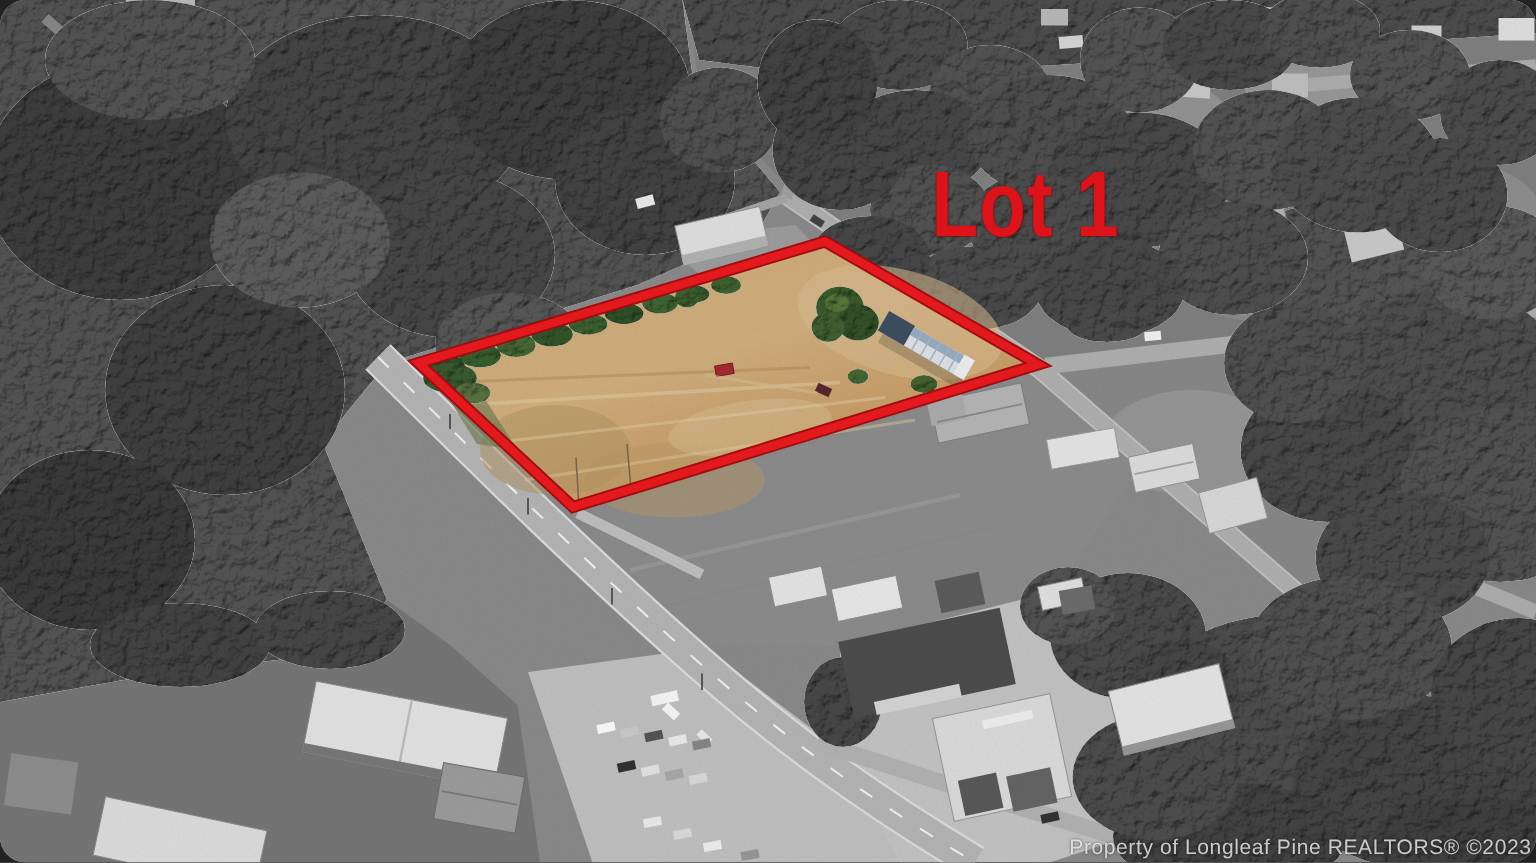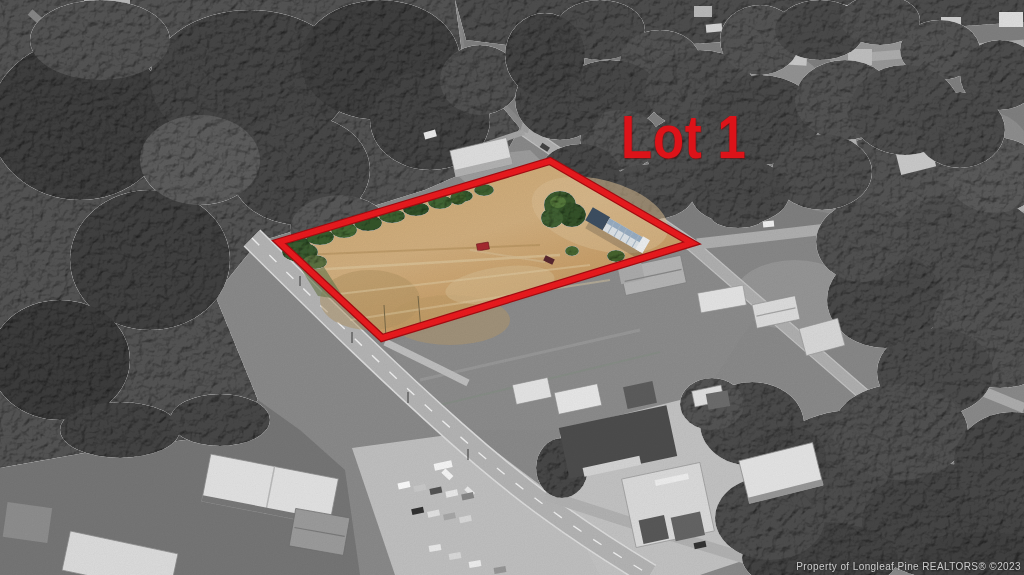--- a/index.html
+++ b/index.html
@@ -1,25 +1,25 @@
 <!DOCTYPE html>
 <html><head>
 <meta charset="utf-8">
 <style>
   html,body{margin:0;padding:0;background:#222;}
   #photo{position:relative;width:1024px;height:575px;overflow:hidden;background:#8c8c8c;
-         font-family:"Liberation Sans",sans-serif;}
+         font-family:"Liberation Sans",sans-serif;border-radius:17px;}
   #photo svg{position:absolute;left:0;top:0;}
   .lot-label{position:absolute;left:621px;top:106px;color:#dd1319;font-weight:700;
              font-size:62px;line-height:1;letter-spacing:1px;transform:scaleX(.82);
              transform-origin:left top;
              text-shadow:1px 1px 1px rgba(110,8,10,.55), -1px 0 1px rgba(110,8,10,.35);
              white-space:nowrap;}
   .watermark{position:absolute;right:3px;bottom:3px;color:rgba(248,248,248,.78);
-             font-size:10px;letter-spacing:.4px;text-shadow:0 0 2px rgba(0,0,0,.6);
+             font-size:14px;letter-spacing:.4px;text-shadow:0 0 2px rgba(0,0,0,.6);
              white-space:nowrap;}
 </style>
 </head>
 <body>
 
 <div id="photo">
 <svg width="1024" height="575" viewBox="0 0 1024 575">
   <defs>
     <filter id="foliage" x="-25%" y="-25%" width="150%" height="150%">
       <feTurbulence type="fractalNoise" baseFrequency="0.12" numOctaves="4" seed="7" result="n"></feTurbulence>

